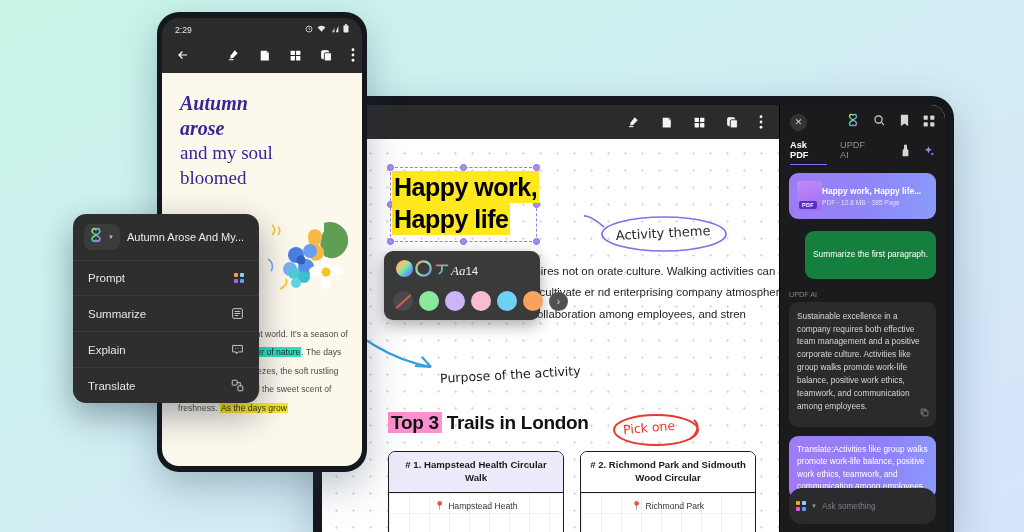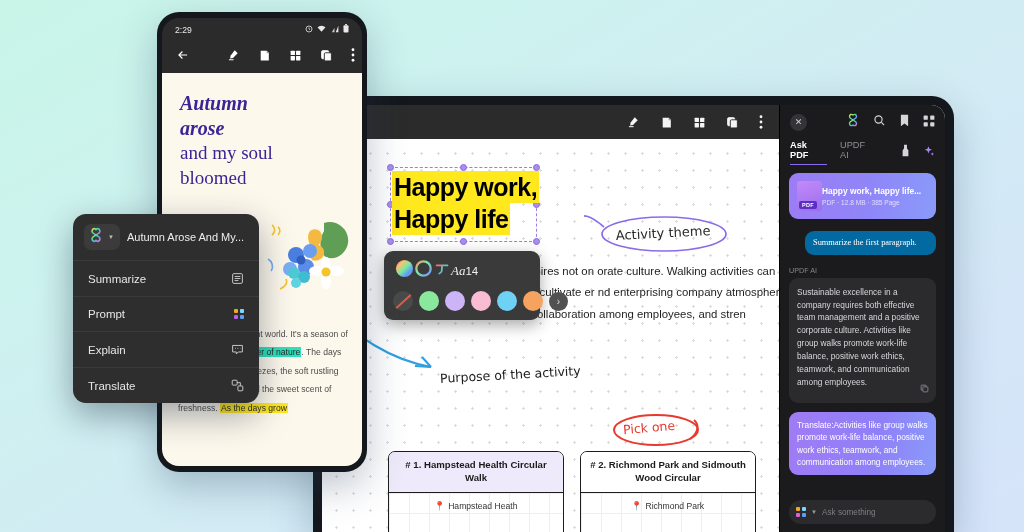--- a/index.html
+++ b/index.html
@@ -141,35 +141,35 @@
     background:linear-gradient(160deg,#c38af7,#9a6ef0);
   }
   .pdf-ico b {
     position:absolute; left:2px; bottom:2px; background:#5b2fc0; color:#fff;
     font-size:5.5px; padding:1px 3px; border-radius:2px; letter-spacing:.3px;
   }
   .pdf-meta .t { font-size:8.4px; color:#fff; font-weight:600; line-height:1.3; }
   .pdf-meta .s { font-size:6.6px; color:#e2dcff; margin-top:2px; }
 
   .bub-user {
-    margin:12px 0 0 auto; max-width:131px; background:#0369a1; color:#fff;
-    border-radius:9px; padding:6px 8px; font-size:8.4px; line-height:1.4;font-family:Liberation Serif, serif;
+    margin:12px 0 0 auto; max-width:131px; background:#15803d; color:#fff;
+    border-radius:9px; padding:18px 8px; font-size:8.4px; line-height:1.4;
   }
   .ai-label { margin:11px 0 3px; font-size:7.2px; color:#86868c; }
   .bub-ai {
     background:#2b2b2e; border-radius:9px; padding:8px 8px 14px; color:#d8d8dc;
     font-size:8.3px; line-height:1.55; position:relative;
   }
   .bub-ai .copy { position:absolute; right:7px; bottom:5px; color:#8b8b92; font-size:8px; }
   .bub-tr {
     margin-top:9px; background:linear-gradient(100deg,#a07bf5,#8f80f8 60%,#8a9bfa);
     border-radius:9px; padding:7px 8px; color:#fff; font-size:8.3px; line-height:1.5;
   }
   .ai-input {
-    position:absolute; left:9px; right:9px; bottom:8px; height:24px;
+    position:absolute; left:9px; right:9px; bottom:8px; height:36px;
     background:#2b2b2e; border-radius:13px; display:flex; align-items:center;
     gap:5px; padding:0 7px;
   }
   .ai-input .ph { color:#7d7d85; font-size:8.2px; }
 
   
   .phone {
     position:absolute; left:157px; top:12px; width:210px; height:460px;
     background:#14181d; border-radius:22px; padding:6px 5px;
     box-shadow: 0 14px 38px rgba(40,60,90,.30);
@@ -306,20 +306,23 @@
           <div class="ann-purpose">Purpose of the activity</div>
 
           <div class="ann-pickone">
             <svg width="92" height="38" viewBox="0 0 92 38" fill="none">
               <ellipse cx="46" cy="19" rx="42" ry="15" stroke="#e8392f" stroke-width="2"></ellipse>
               <path d="M84 9 C90 14, 88 22, 80 28" stroke="#e8392f" stroke-width="2" fill="none"></path>
             </svg>
             <span>Pick one</span>
           </div>
 
+          <div class="trails-head">
+            <em>Top 3</em><span> Trails in London</span>
+          </div>
 
           <div class="cards">
             <div class="card p1">
               <div class="hd"># 1. Hampstead Health Circular Walk</div>
               <div class="bd">
                 <span class="pin">📍</span>
                 <span>Hampstead Heath</span>
               </div>
             </div>
             <div class="card p2">
@@ -624,37 +627,37 @@
             <path d="M10 3.2c1.9-2 4.9-1 4.9 2s-3 3-4.9 4.9C8.1 8.2 5.1 8.2 5.1 5.2S8.1 1.2 10 3.2z" fill="none" stroke="url(#clv2)" stroke-width="2.1"></path>
             <path d="M10 16.8c-1.9 2-4.9 1-4.9-2s3-3 4.9-4.9c1.9 1.9 4.9 1.9 4.9 4.9s-3 4-4.9 2z" fill="none" stroke="url(#clv2)" stroke-width="2.1"></path>
           </svg>
         </span>
         <span class="am-caret">▼</span>
       </span>
       <span class="am-title">Autumn Arose And My...</span>
     </div>
 
     <div class="am-item">
-      <span>Summarize</span>
-      <span class="ic">
-        <svg width="13" height="13" viewBox="0 0 16 16" fill="none" stroke="#c9c9c9" stroke-width="1.2">
-            <rect x="2" y="2" width="12" height="12" rx="1.5"></rect>
-            <path d="M4.5 5.5h7M4.5 8h7M4.5 10.5h4.5"></path>
-          </svg>
-      </span>
-    </div>
-    <div class="am-item">
       <span>Prompt</span>
       <span class="ic">
         <span class="dots4">
           <i style="background:#f5a623"></i>
             <i style="background:#7ed6ff"></i>
           <i style="background:#b85ff0"></i>
             <i style="background:#5b9df9"></i>
         </span>
+      </span>
+    </div>
+    <div class="am-item">
+      <span>Summarize</span>
+      <span class="ic">
+        <svg width="13" height="13" viewBox="0 0 16 16" fill="none" stroke="#c9c9c9" stroke-width="1.2">
+            <rect x="2" y="2" width="12" height="12" rx="1.5"></rect>
+            <path d="M4.5 5.5h7M4.5 8h7M4.5 10.5h4.5"></path>
+          </svg>
       </span>
     </div>
     <div class="am-item">
       <span>Explain</span>
       <span class="ic">
         <svg width="13" height="13" viewBox="0 0 16 16" fill="none" stroke="#c9c9c9" stroke-width="1.2">
             <path d="M2 3h12v8H9l-2.5 2.5V11H2z"></path>
             <path d="M5 6.5h1M8 6.5h1M11 6.5h.5"></path>
           </svg>
       </span>

